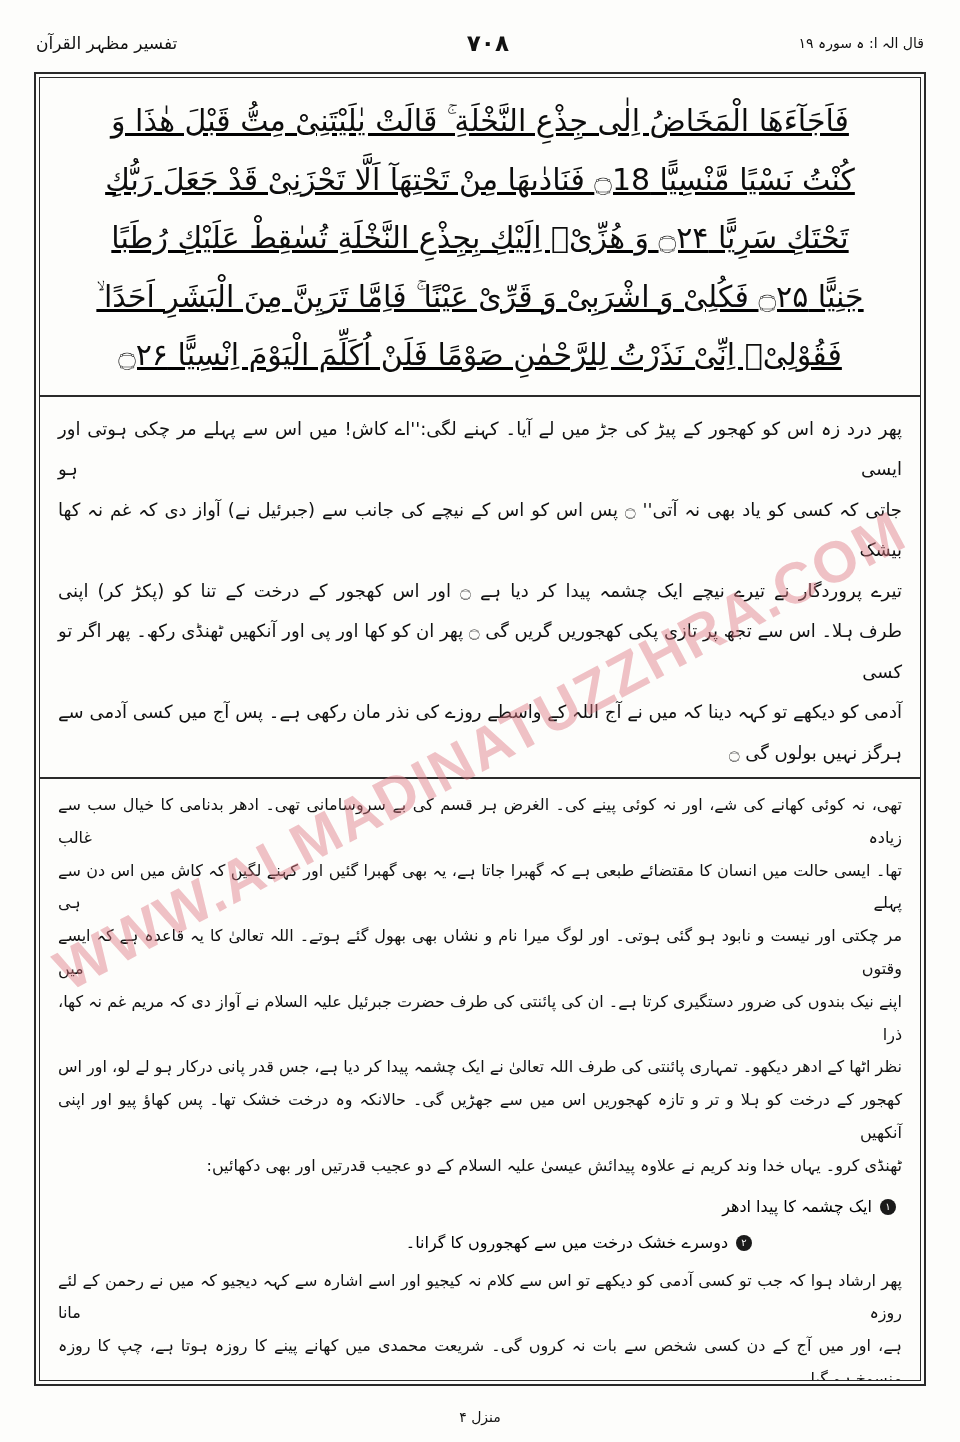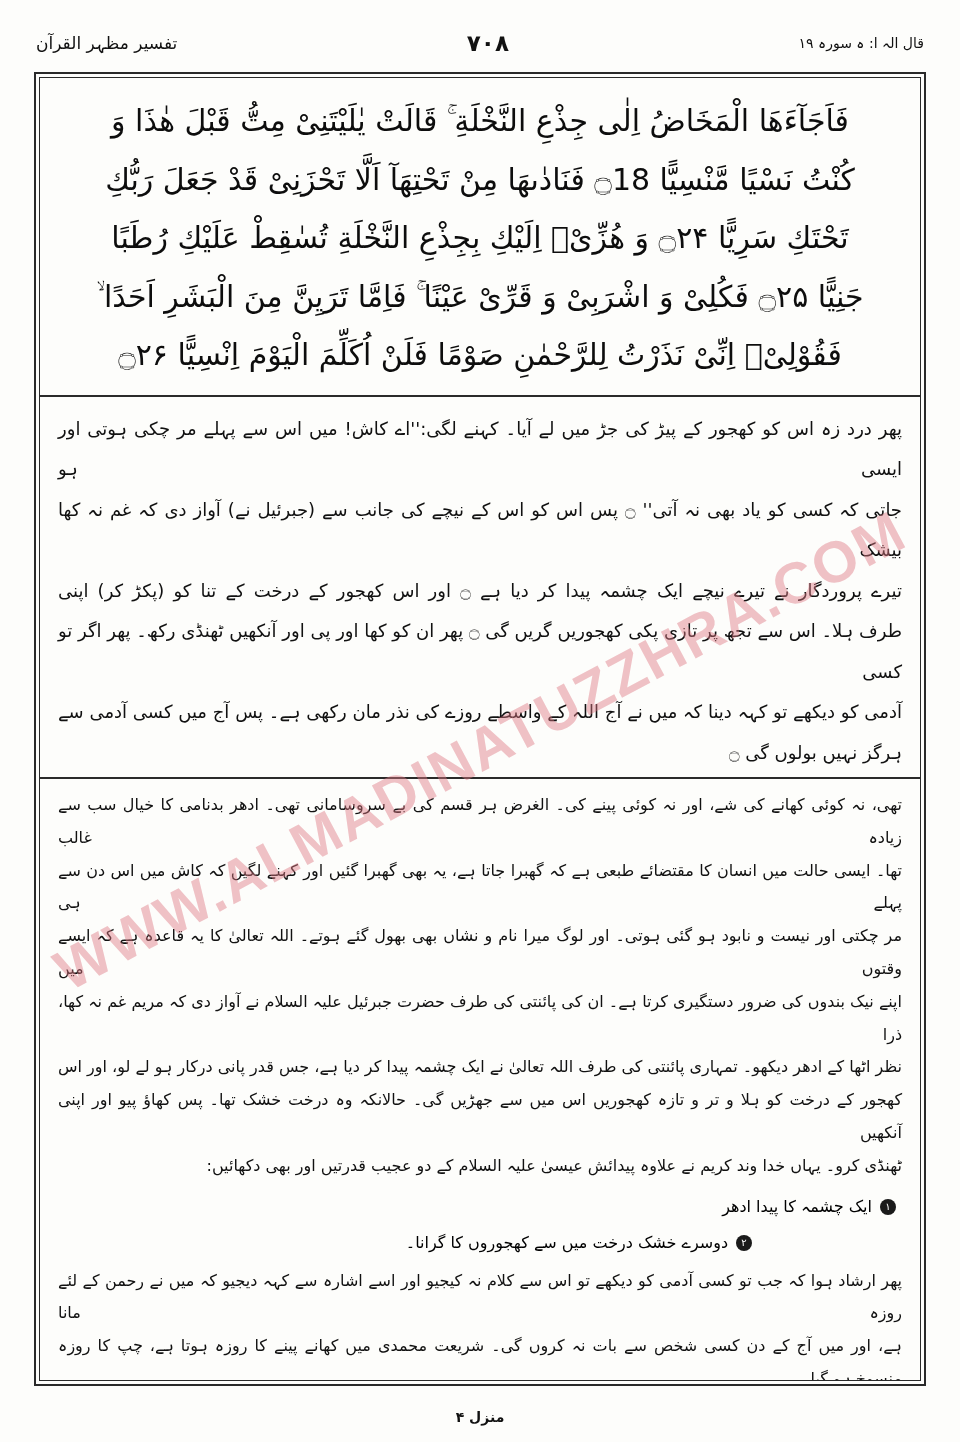--- a/index.html
+++ b/index.html
@@ -83,20 +83,21 @@
     flex-direction: column;
   }
 
   
   .quran-block {
     border-bottom: 2px solid #2a2a2a;
     padding: 14px 16px 10px 16px;
     direction: rtl;
     text-align: justify;
     text-align-last: center;
+    text-decoration: underline;
   }
   .quran-line {
     font-family: "DejaVu Sans", sans-serif;
     font-size: 30px;
     line-height: 1.95;
     color: #0d0d0d;
     white-space: nowrap;
     text-align: center;
     letter-spacing: 0.5px;
   }
@@ -172,21 +173,20 @@
     margin-top: 8px;
   }
 
   
   .footer {
     position: absolute;
     bottom: 16px;
     left: 0;
     right: 0;
     text-align: center;
-    font-weight: bold;
   }
   .footer .manzil {
     display: inline-block;
     font-size: 14px;
     color: #111;
     font-family: "DejaVu Sans", sans-serif;
   }
 </style>
 </head>
 <body>

